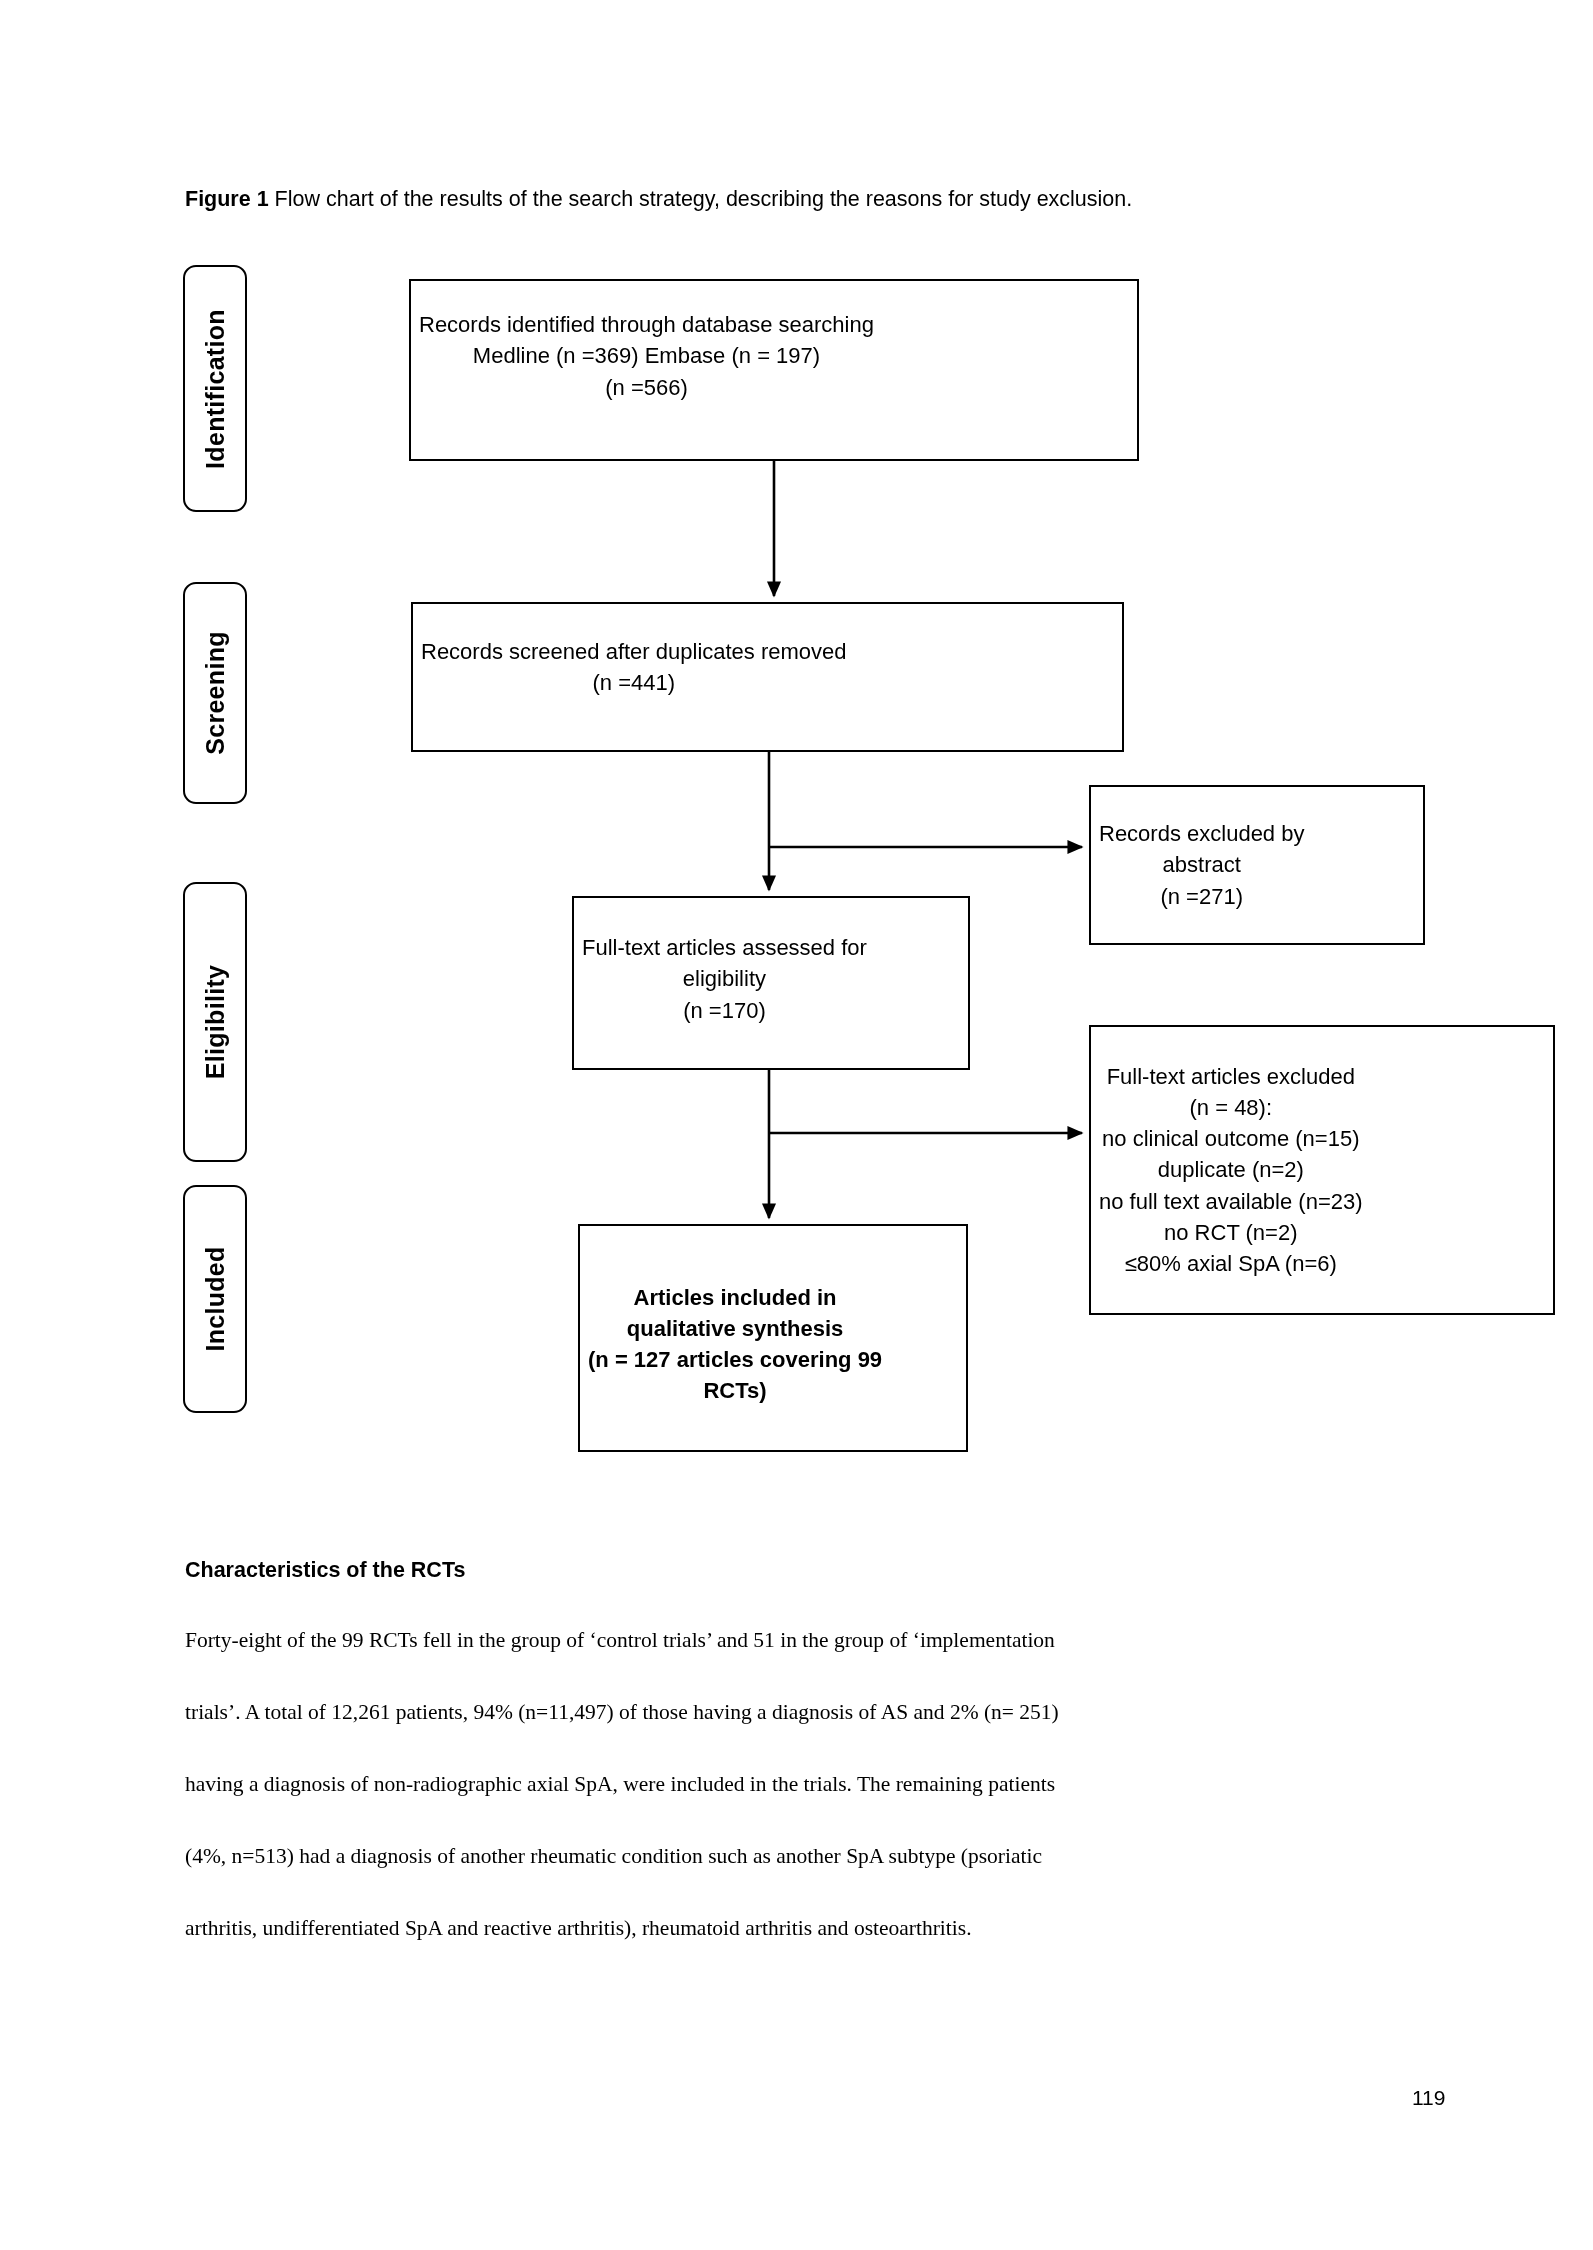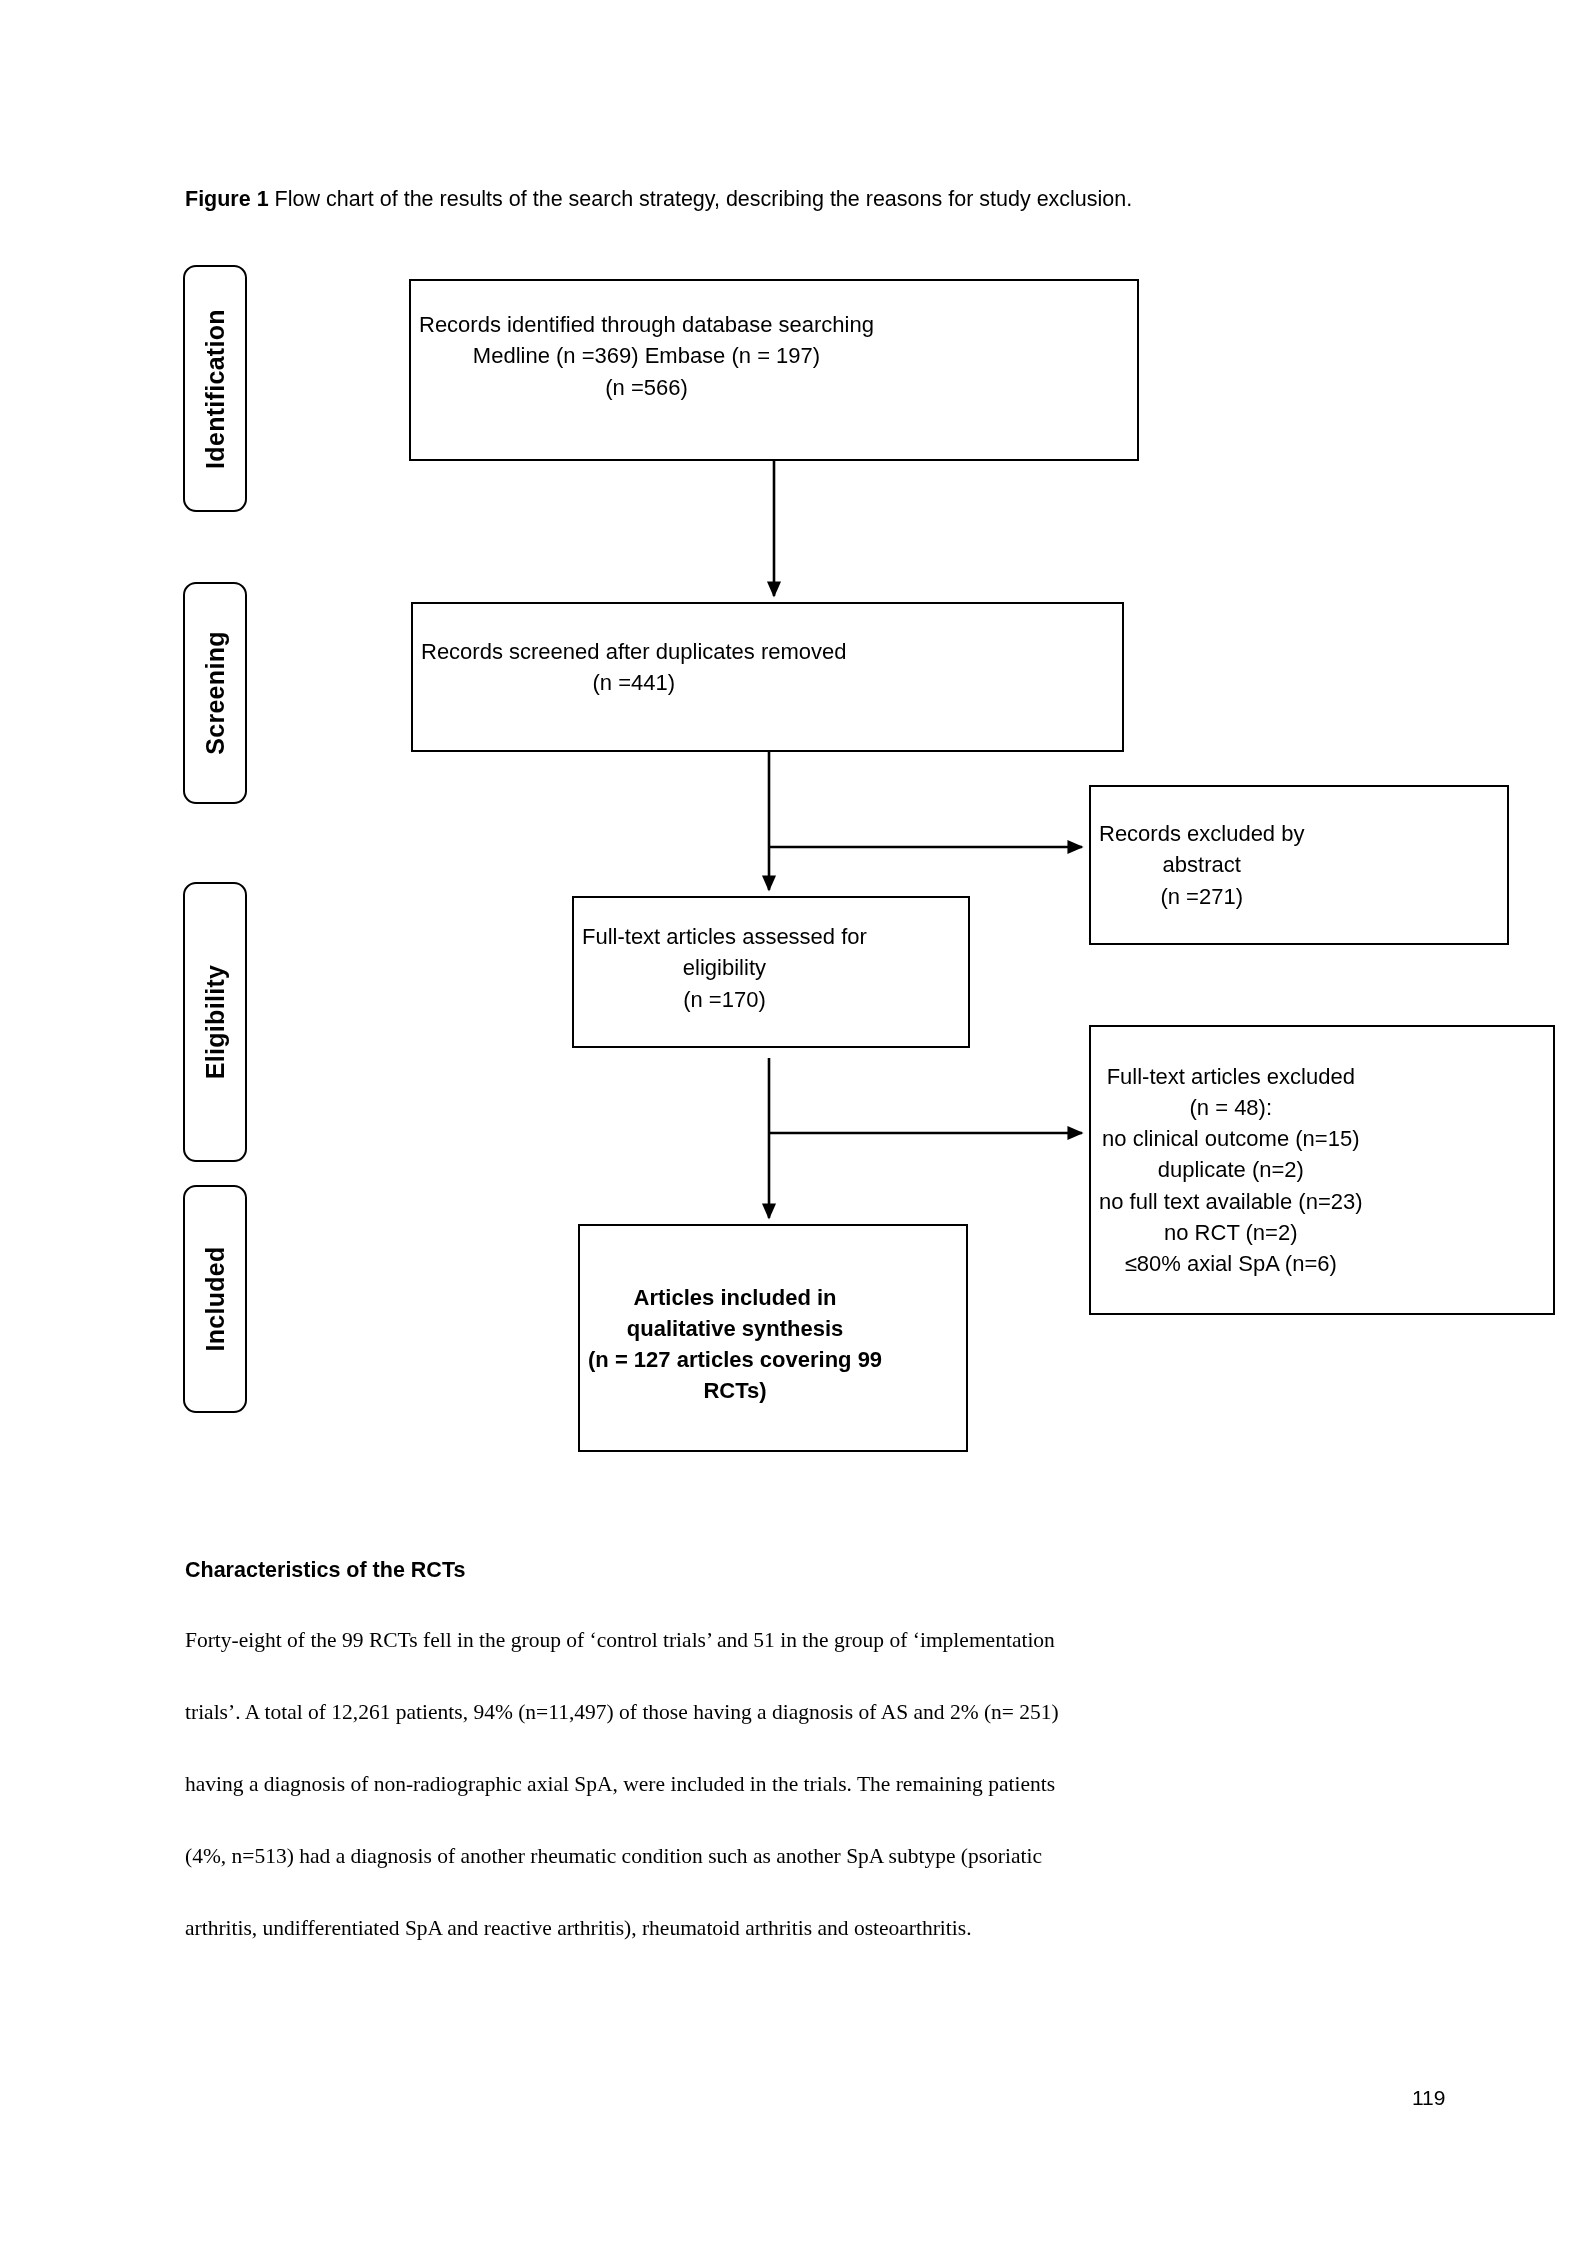--- a/index.html
+++ b/index.html
@@ -75,23 +75,23 @@
     padding: 0 8px;
   }
   .flow-box .lines div { white-space: nowrap; }
 
   #box-identified   { left: 409px; top: 279px;  width: 730px; height: 182px; }
   #box-identified .lines { transform: translateY(-14px); }
 
   #box-screened     { left: 411px; top: 602px;  width: 713px; height: 150px; }
   #box-screened .lines { transform: translateY(-10px); }
 
-  #box-excluded-abstract { left: 1089px; top: 785px; width: 420px; height: 160px; }
-
-  #box-fulltext     { left: 572px; top: 896px;  width: 398px; height: 152px; }
+  #box-excluded-abstract { left: 1089px; top: 785px; width: 336px; height: 160px; }
+
+  #box-fulltext     { left: 572px; top: 896px;  width: 398px; height: 174px; }
   #box-fulltext .lines { transform: translateY(-4px); }
 
   #box-excluded-fulltext { left: 1089px; top: 1025px; width: 466px; height: 290px; }
 
   #box-included     { left: 578px; top: 1224px; width: 390px; height: 228px; font-weight: bold; }
   #box-included .lines { transform: translateY(6px); }
 
   
   #connectors {
     position: absolute;

